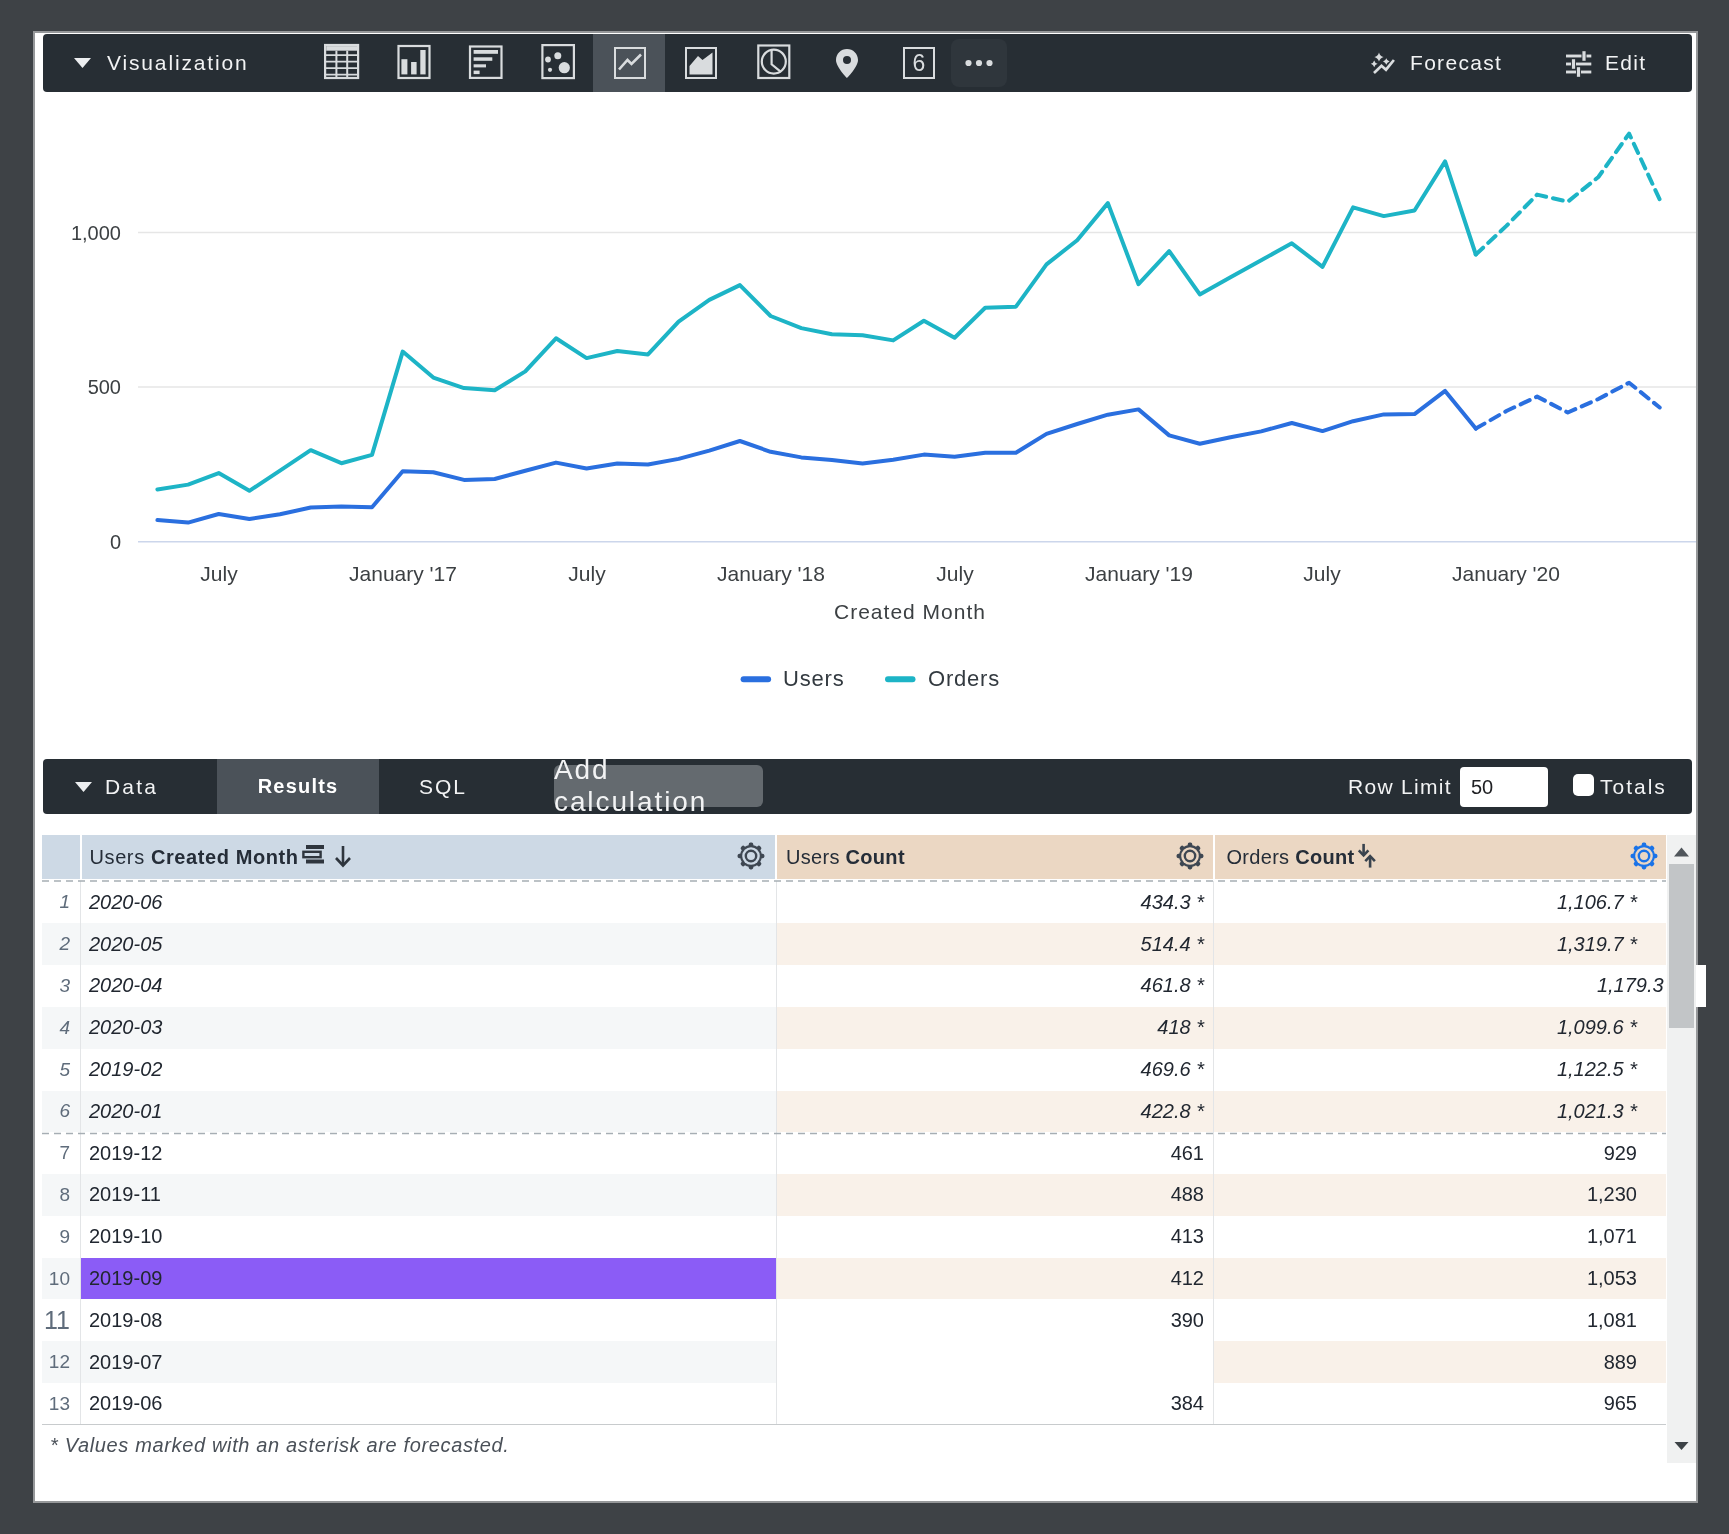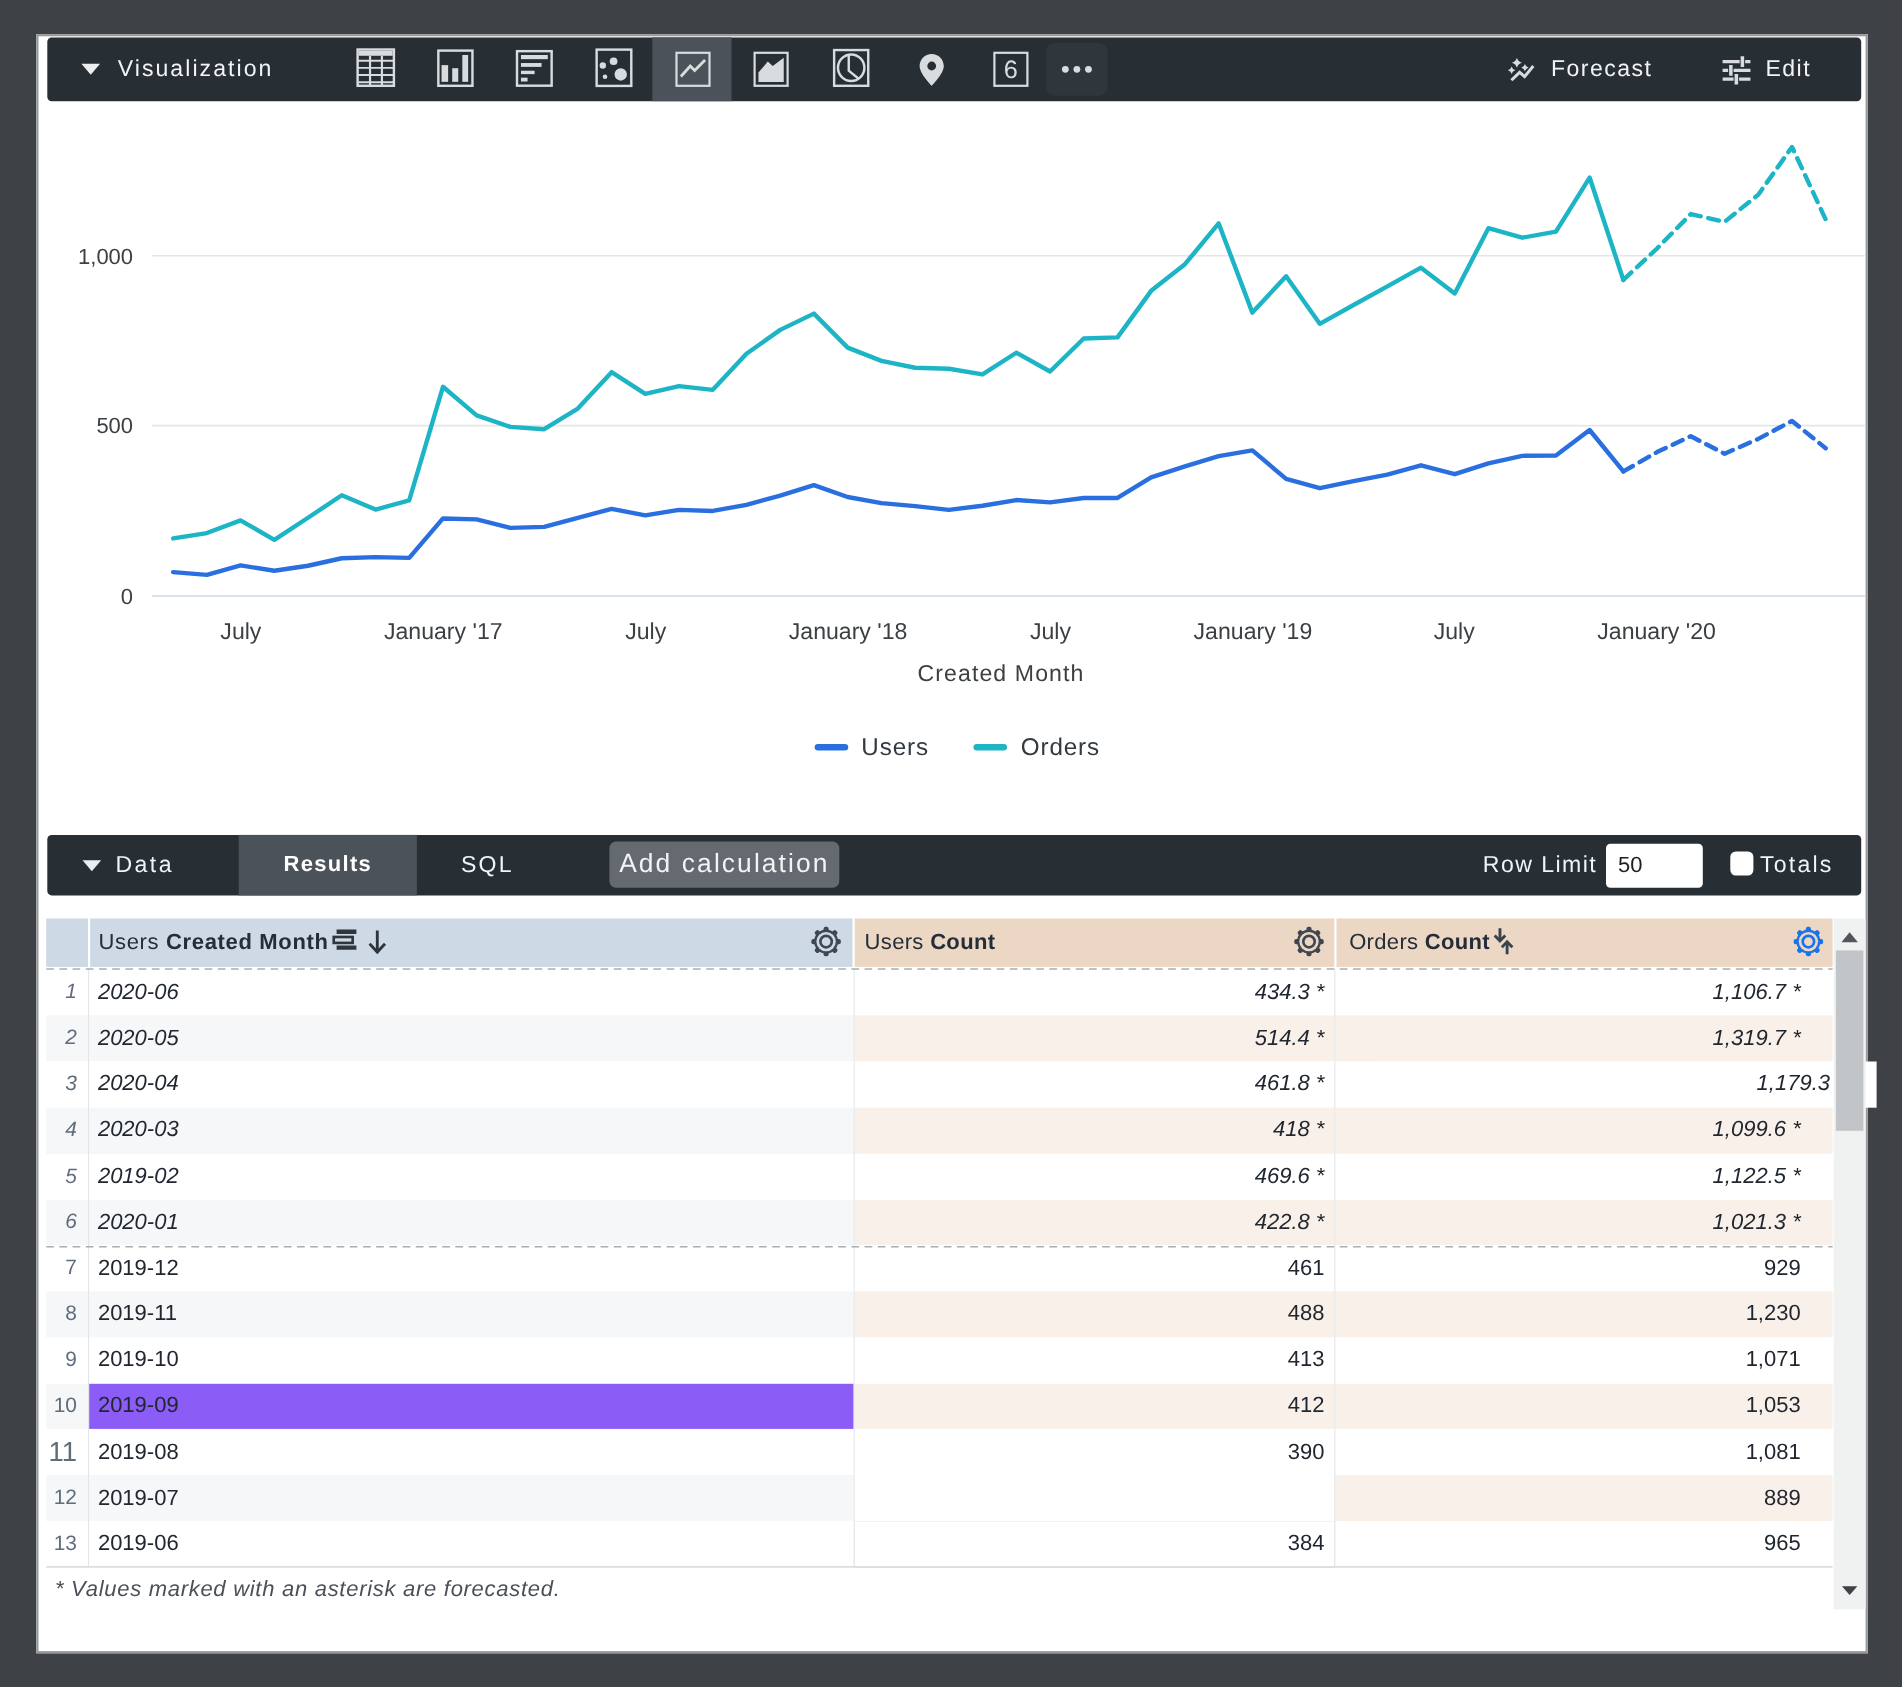--- a/index.html
+++ b/index.html
@@ -128,21 +128,21 @@
 <text x="928" y="686" class="axlab" style="font-size:22px;fill:#333a40;letter-spacing:0.8px;">Orders</text>
 </svg>
 
 <div class="tbar" style="left:43px;top:759px;width:1649px;height:55px;"></div>
 <svg class="abs" style="left:43px;top:759px;" width="240" height="55">
     <path d="M 32 23 L 49 23 L 40.5 33 Z" fill="#eceef0"></path>
   </svg>
 <div class="abs wlab" style="left:105px;top:774.5px;letter-spacing:2.2px;">Data</div>
 <div class="abs" style="left:217px;top:759px;width:162px;height:55px;background:#4b5259;display:flex;align-items:center;justify-content:center;color:#fff;font-size:20px;font-weight:bold;letter-spacing:1.2px;">Results</div>
 <div class="abs wlab" style="left:419px;top:774.5px;letter-spacing:2px;">SQL</div>
-<div class="abs" style="left:554px;top:765px;width:209px;height:42px;background:#646a6f;border-radius:6px;display:flex;align-items:center;justify-content:center;color:#f2f3f4;font-size:24px;letter-spacing:1.9px;">Add calculation</div>
+<div class="abs" style="left:554px;top:765px;width:209px;height:42px;background:#646a6f;border-radius:6px;display:flex;align-items:center;justify-content:center;color:#f2f3f4;font-size:28px;letter-spacing:1.9px;">Add calculation</div>
 <div class="abs wlab" style="left:1348px;top:774.5px;">Row Limit</div>
 <div class="abs" style="left:1460px;top:767px;width:88px;height:40px;background:#fff;border-radius:4px;display:flex;align-items:center;padding-left:11px;font-size:20px;color:#202124;">50</div>
 <div class="abs" style="left:1573px;top:774px;width:21px;height:22px;background:#fff;border-radius:5px;"></div>
 <div class="abs wlab" style="left:1600px;top:774.5px;letter-spacing:2px;">Totals</div>
 
 <div class="hcell" style="left:42px;top:835px;width:37.5px;height:44px;background:#cdd9e5;"></div>
 <div class="hcell" style="left:81.5px;top:835px;width:693.5px;height:44px;background:#cdd9e5;padding-left:8px;letter-spacing:0.6px;">Users&nbsp;<b>Created Month</b></div>
 <div class="hcell" style="left:777px;top:835px;width:435.5px;height:44px;background:#ebd7c3;padding-left:9px;letter-spacing:0.3px;">Users&nbsp;<b>Count</b></div>
 <div class="hcell" style="left:1214.5px;top:835px;width:451.5px;height:44px;background:#ebd7c3;padding-left:12px;letter-spacing:0.3px;">Orders&nbsp;<b>Count</b></div>
 

